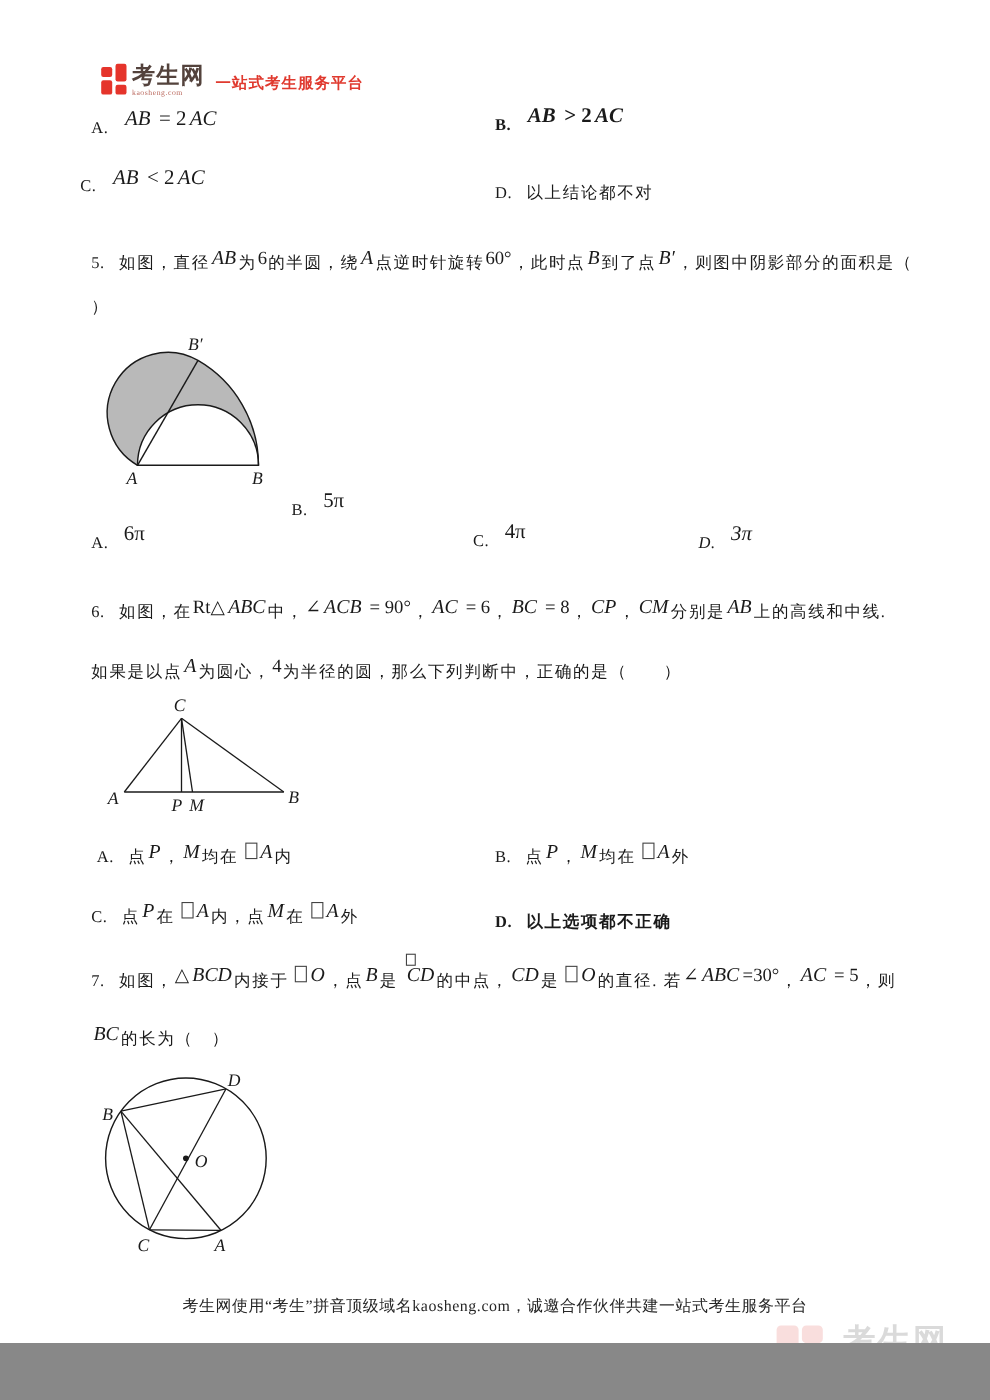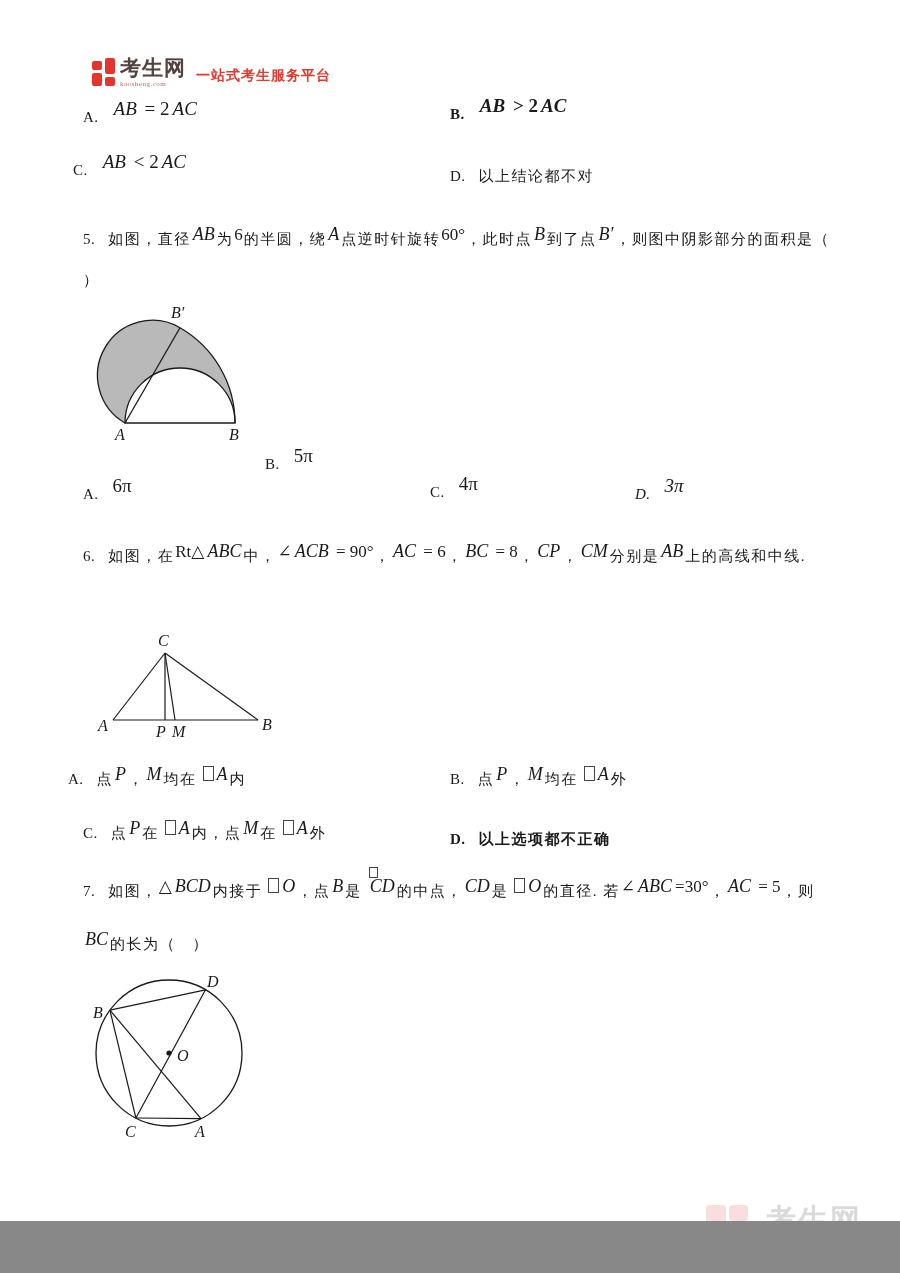--- a/index.html
+++ b/index.html
@@ -87,35 +87,36 @@
     <text x="144" y="140">B</text>
     <text x="86" y="18">B′</text>
   </svg>
 
   <div class="rich opt-math" style="left:83px;top:481px;"><span class="seg-lab">A.</span><span class="seg-sp"></span><span class="seg-mu">6π</span></div>
   <div class="rich opt-math" style="left:265px;top:451px;"><span class="seg-lab">B.</span><span class="seg-sp"></span><span class="seg-mu">5π</span></div>
   <div class="rich opt-math" style="left:430px;top:479px;"><span class="seg-lab">C.</span><span class="seg-sp"></span><span class="seg-mu">4π</span></div>
   <div class="rich opt-math" style="left:635px;top:481px;font-style:italic;"><span class="seg-lab">D.</span><span class="seg-sp"></span><span class="seg-mu">3π</span></div>
 
   <div class="rich" style="left:83px;top:543px;"><span class="seg-lab">6.</span><span class="seg-sp"></span><span class="seg-cn">如图，在</span><span class="seg-mu">Rt△</span><span class="seg-m">ABC</span><span class="seg-cn">中，</span><span class="seg-mu">∠</span><span class="seg-m">ACB</span><span class="seg-mu"> = 90°</span><span class="seg-cn">，</span><span class="seg-m">AC</span><span class="seg-mu"> = 6</span><span class="seg-cn">，</span><span class="seg-m">BC</span><span class="seg-mu"> = 8</span><span class="seg-cn">，</span><span class="seg-m">CP</span><span class="seg-cn">，</span><span class="seg-m">CM</span><span class="seg-cn">分别是</span><span class="seg-m">AB</span><span class="seg-cn">上的高线和中线.</span></div>
+  <div class="rich" style="left:83px;top:597px;"><span class="seg-cn">如果是以点</span><span class="seg-m">A</span><span class="seg-cn">为圆心，</span><span class="seg-mu">4</span><span class="seg-cn">为半径的圆，那么下列判断中，正确的是（　　）</span></div>
 
   <svg class="fig" style="left:95px;top:633px;" width="200" height="118" viewBox="0 0 200 118">
     <line x1="18" y1="87" x2="163" y2="87" stroke="#1a1a1a" stroke-width="1.2"></line>
     <line x1="18" y1="87" x2="70" y2="20" stroke="#1a1a1a" stroke-width="1.2"></line>
     <line x1="70" y1="20" x2="163" y2="87" stroke="#1a1a1a" stroke-width="1.2"></line>
     <line x1="70" y1="20" x2="70" y2="87" stroke="#1a1a1a" stroke-width="1.2"></line>
     <line x1="70" y1="20" x2="80" y2="87" stroke="#1a1a1a" stroke-width="1.2"></line>
     <text x="3" y="98">A</text>
     <text x="167" y="97">B</text>
     <text x="63" y="13">C</text>
     <text x="61" y="104">P</text>
     <text x="77" y="104">M</text>
   </svg>
 
-  <div class="rich" style="left:68px;top:766px;"><span class="seg-lab">A.</span><span class="seg-sp"></span><span class="seg-cn">点</span><span class="seg-m">P</span><span class="seg-cn">，</span><span class="seg-m">M</span><span class="seg-cn">均在</span><span class="seg-box"></span><span class="seg-m">A</span><span class="seg-cn">内</span></div>
+  <div class="rich" style="left:88px;top:766px;"><span class="seg-lab">A.</span><span class="seg-sp"></span><span class="seg-cn">点</span><span class="seg-m">P</span><span class="seg-cn">，</span><span class="seg-m">M</span><span class="seg-cn">均在</span><span class="seg-box"></span><span class="seg-m">A</span><span class="seg-cn">内</span></div>
   <div class="rich" style="left:450px;top:766px;"><span class="seg-lab">B.</span><span class="seg-sp"></span><span class="seg-cn">点</span><span class="seg-m">P</span><span class="seg-cn">，</span><span class="seg-m">M</span><span class="seg-cn">均在</span><span class="seg-box"></span><span class="seg-m">A</span><span class="seg-cn">外</span></div>
   <div class="rich" style="left:83px;top:820px;"><span class="seg-lab">C.</span><span class="seg-sp"></span><span class="seg-cn">点</span><span class="seg-m">P</span><span class="seg-cn">在</span><span class="seg-box"></span><span class="seg-m">A</span><span class="seg-cn">内，点</span><span class="seg-m">M</span><span class="seg-cn">在</span><span class="seg-box"></span><span class="seg-m">A</span><span class="seg-cn">外</span></div>
   <div class="rich" style="left:450px;top:827px;font-weight:bold;"><span class="seg-lab">D.</span><span class="seg-sp"></span><span class="seg-cn">以上选项都不正确</span></div>
 
   <div class="rich" style="left:83px;top:878px;"><span class="seg-lab">7.</span><span class="seg-sp"></span><span class="seg-cn">如图，</span><span class="seg-mu">△</span><span class="seg-m">BCD</span><span class="seg-cn">内接于</span><span class="seg-box"></span><span class="seg-m">O</span><span class="seg-cn">，点</span><span class="seg-m">B</span><span class="seg-cn">是</span><span class="seg-arc">CD</span><span class="seg-cn">的中点，</span><span class="seg-m">CD</span><span class="seg-cn">是</span><span class="seg-box"></span><span class="seg-m">O</span><span class="seg-cn">的直径. 若</span><span class="seg-mu">∠</span><span class="seg-m">ABC</span><span class="seg-mu">=30°</span><span class="seg-cn">，</span><span class="seg-m">AC</span><span class="seg-mu"> = 5</span><span class="seg-cn">，则</span></div>
   <div class="rich" style="left:83px;top:931px;"><span class="seg-m">BC</span><span class="seg-cn">的长为（　）</span></div>
 
   <svg class="fig" style="left:80px;top:965px;" width="230" height="190" viewBox="0 0 230 190">
     <circle cx="89" cy="88" r="73" fill="none" stroke="#1a1a1a" stroke-width="1.3"></circle>
     <line x1="29.9" y1="45.1" x2="125.5" y2="24.8" stroke="#1a1a1a" stroke-width="1.2"></line>
@@ -124,20 +125,21 @@
     <line x1="55.9" y1="153" x2="125.5" y2="24.8" stroke="#1a1a1a" stroke-width="1.2"></line>
     <line x1="55.9" y1="153" x2="121" y2="153.6" stroke="#1a1a1a" stroke-width="1.2"></line>
     <circle cx="89" cy="88" r="2.6" fill="#1a1a1a"></circle>
     <text x="13" y="53">B</text>
     <text x="127" y="22">D</text>
     <text x="45" y="172">C</text>
     <text x="115" y="172">A</text>
     <text x="97" y="96">O</text>
   </svg>
 
+  <div class="footer">考生网使用“考生”拼音顶级域名kaosheng.com，诚邀合作伙伴共建一站式考生服务平台</div>
 
   <div class="wm">
     <span class="wmark">
         <i class="lt"></i>
         <i class="rt"></i>
         <i class="lb"></i>
         <i class="rb"></i>
       </span>
     <span class="wmcol">
       <div class="wmbrand">考生网</div>

